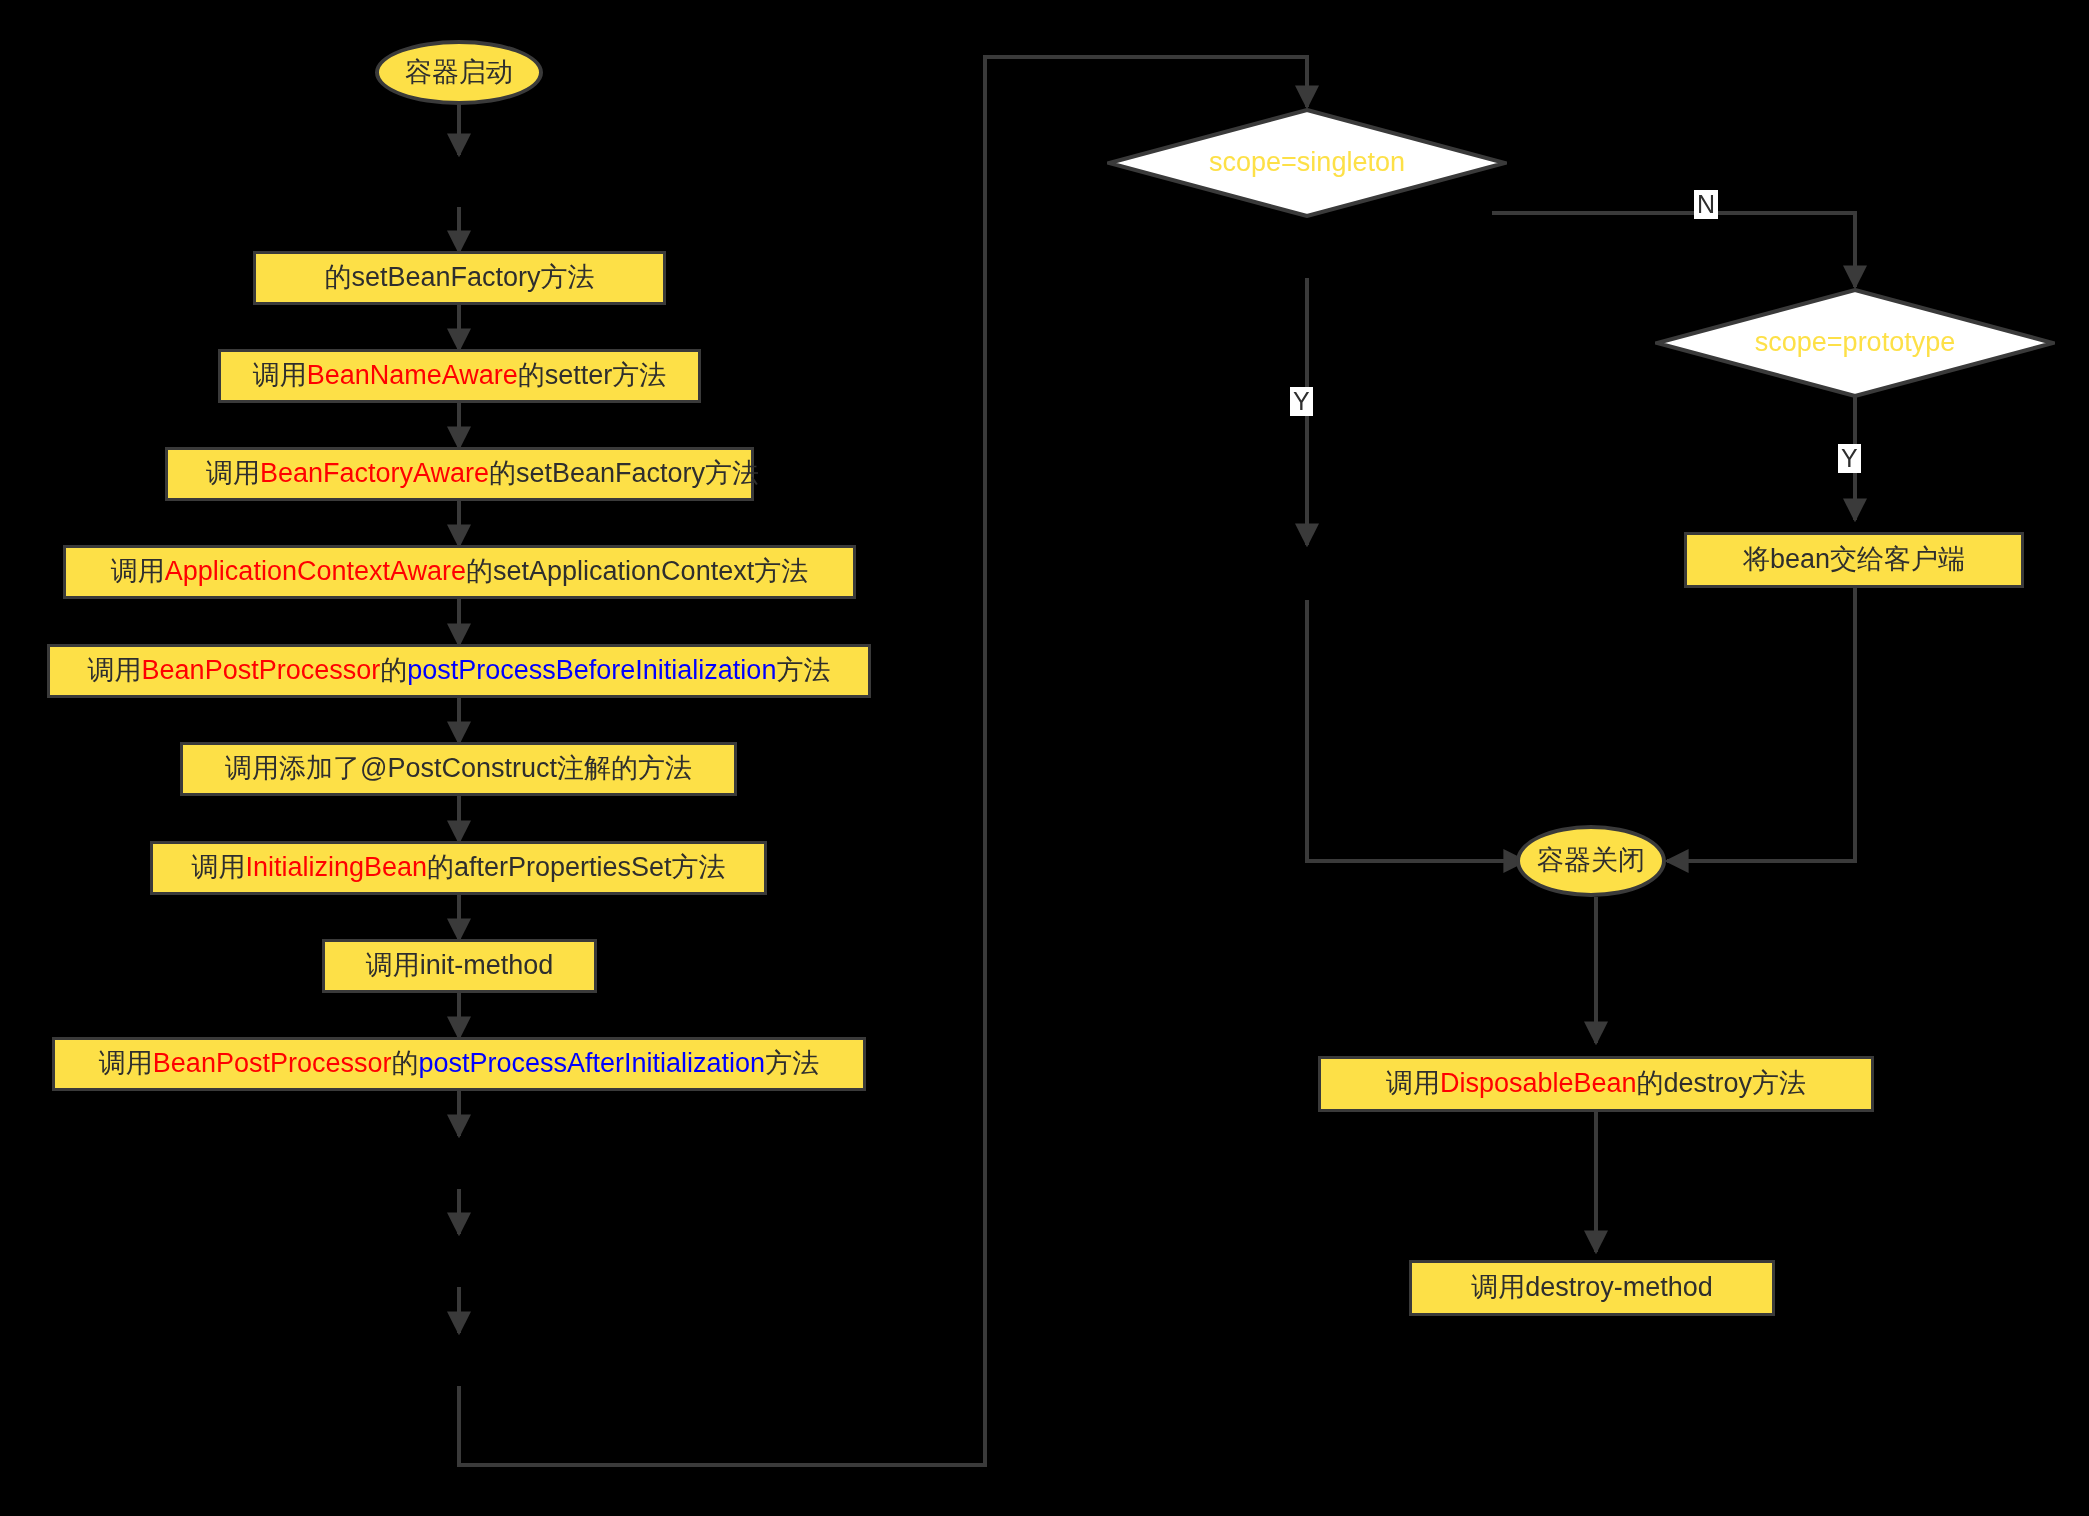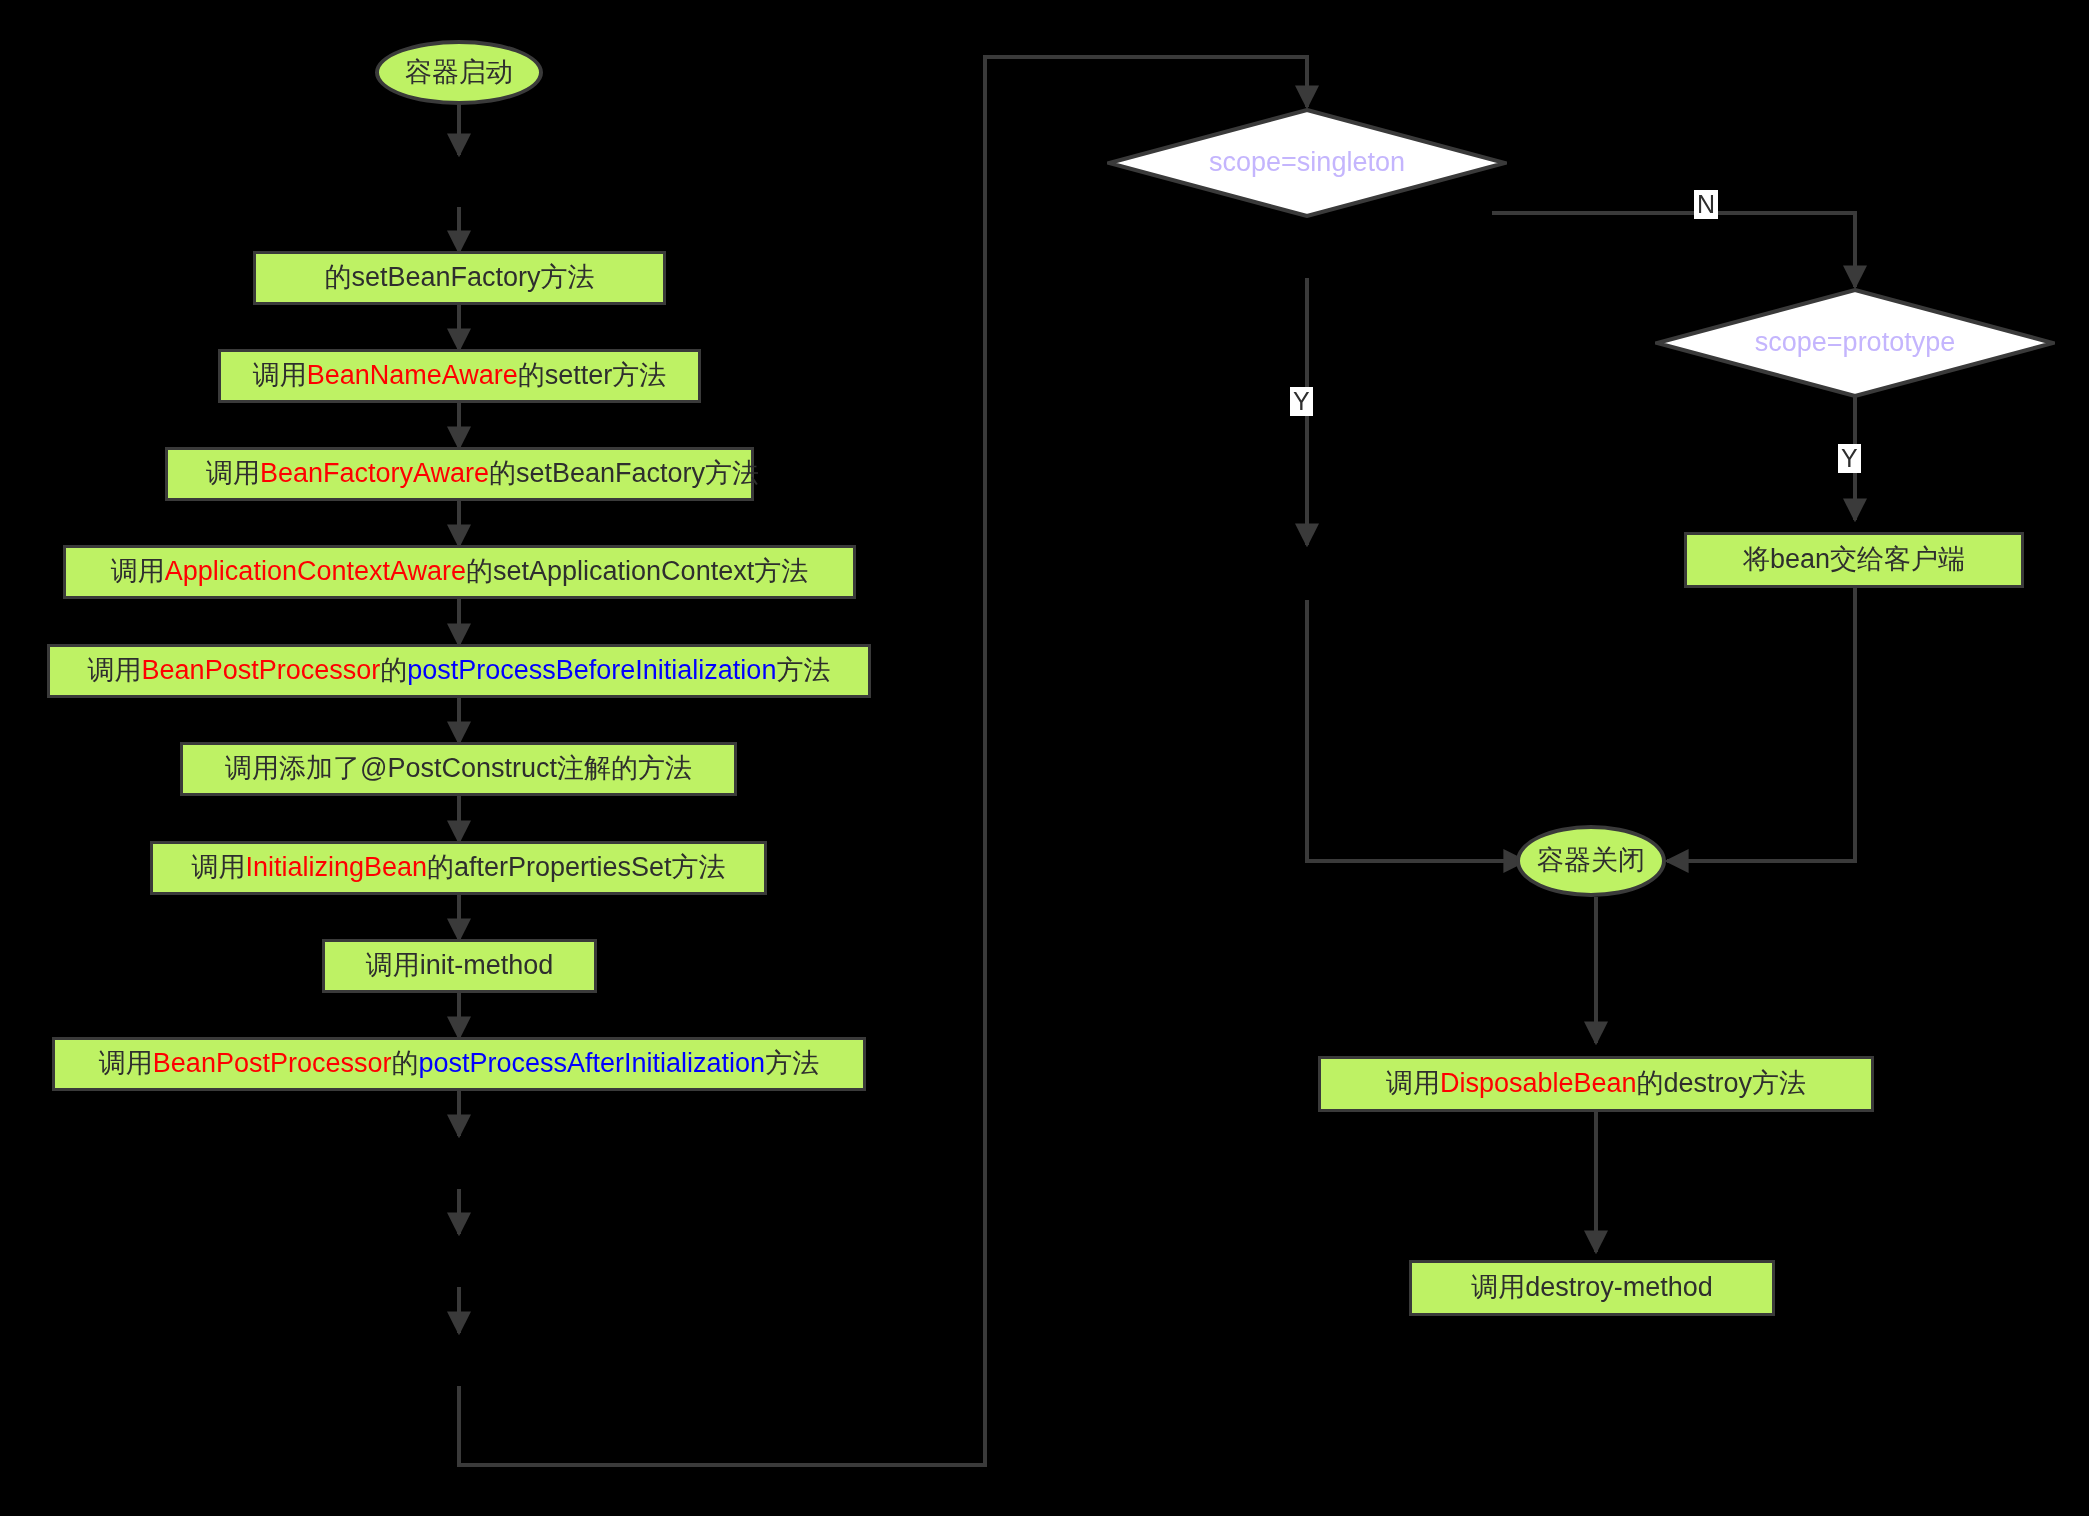--- a/index.html
+++ b/index.html
@@ -22,21 +22,21 @@
     height: 1516px;
     pointer-events: none;
   }
   .node {
     position: absolute;
     box-sizing: border-box;
     display: flex;
     align-items: center;
     justify-content: center;
     text-align: center;
-    background: #bef264;
+    background: #fde047;
     color: #2e2e2e;
     border: 3px solid #3a3a3a;
     font-size: 27px;
     line-height: 1.15;
     white-space: nowrap;
     letter-spacing: 0px;
   }
   .node.ellipse {
     border-radius: 50%;
     border-width: 4px;
@@ -47,21 +47,21 @@
   }
   .diamond-shape {
     position: absolute;
     left: 0; top: 0;
     width: 100%;
     height: 100%;
   }
   .diamond-label {
     position: relative;
     z-index: 2;
-    color: #c4b5fd;
+    color: #fde047;
     font-size: 27px;
   }
   .edge-label {
     position: absolute;
     background: #ffffff;
     color: #2e2e2e;
     font-size: 25px;
     line-height: 1;
     padding: 2px 3px;
     font-family: "Liberation Sans", "DejaVu Sans", sans-serif;

